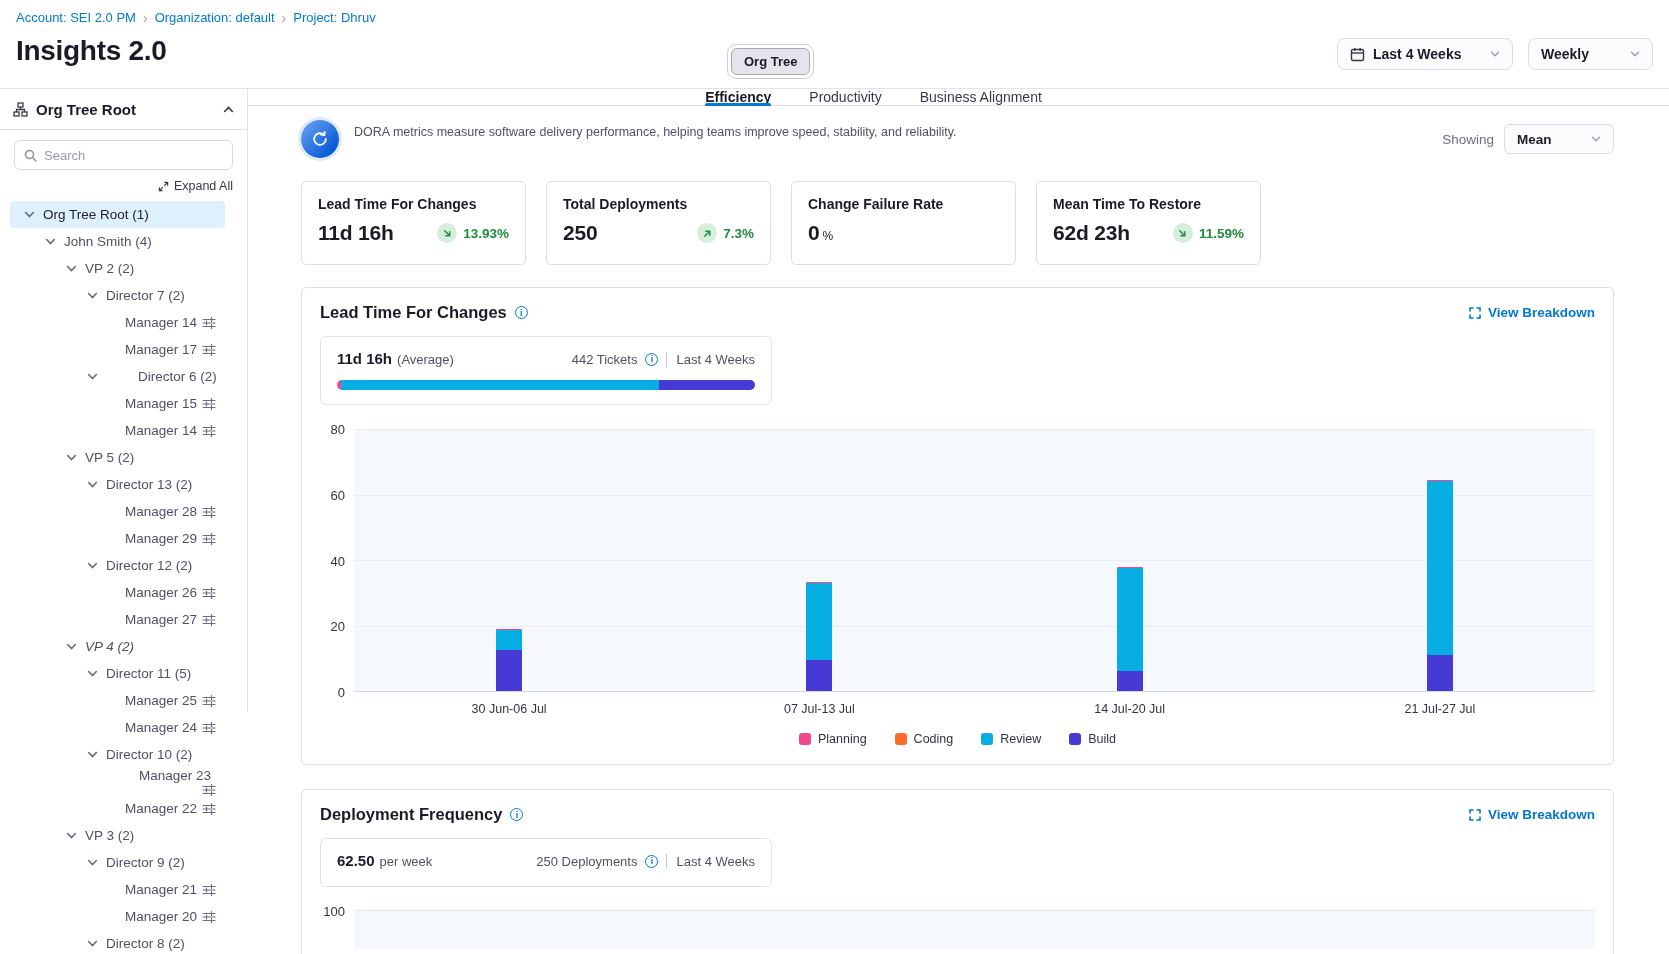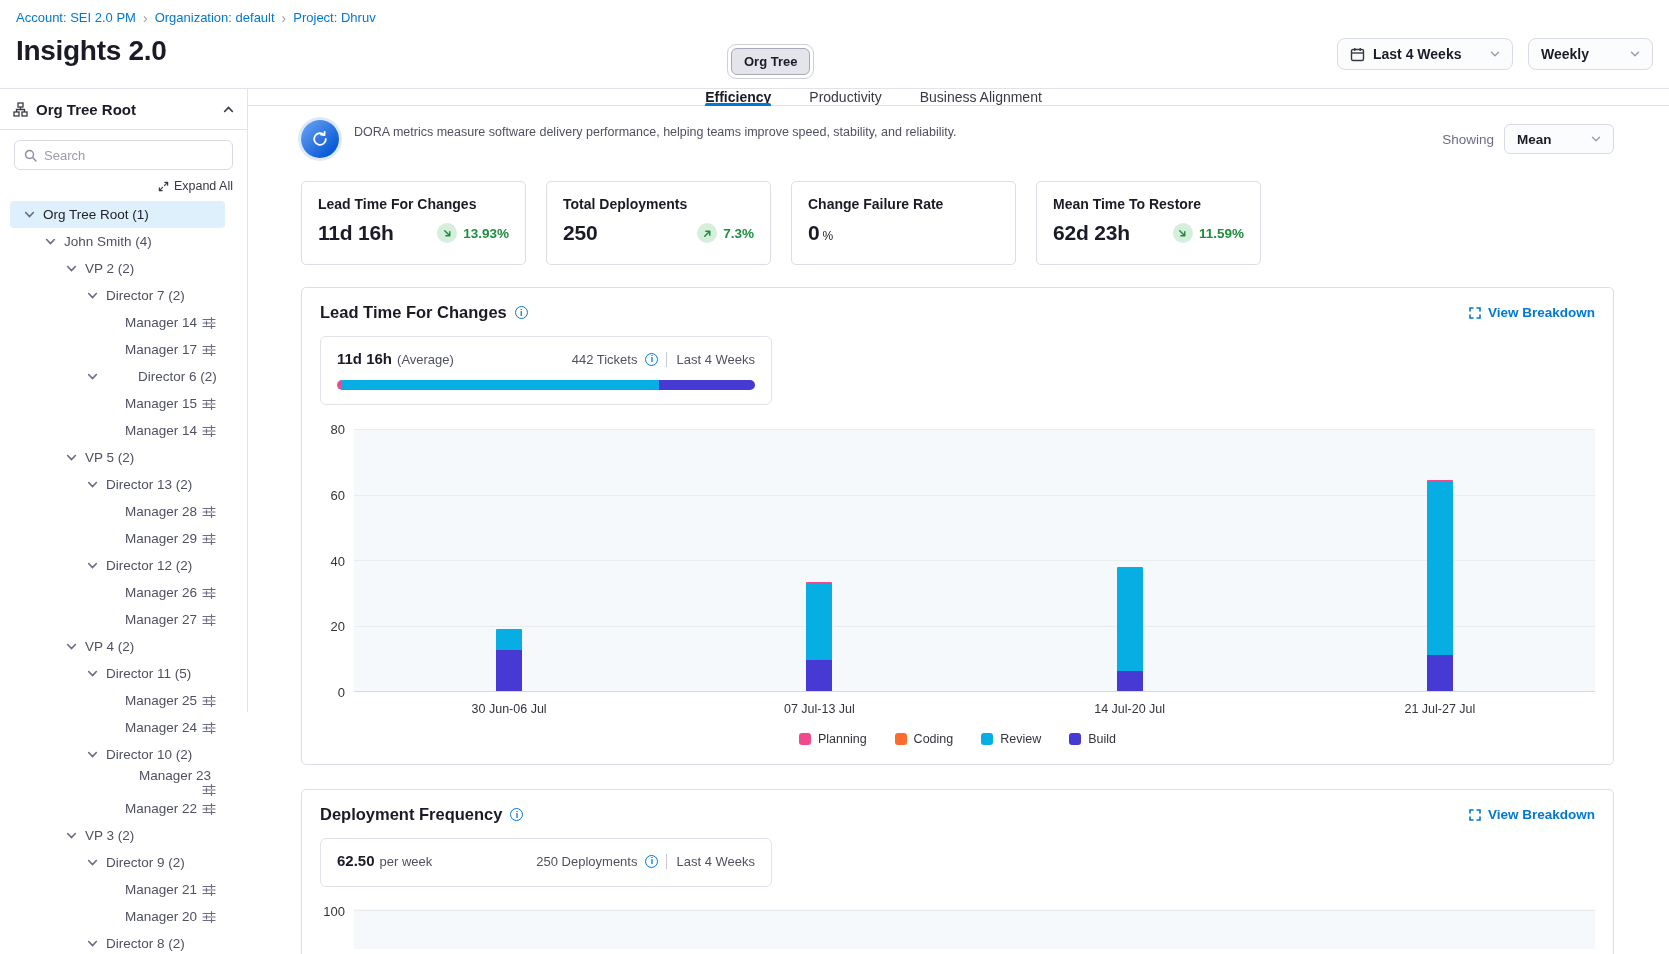--- a/index.html
+++ b/index.html
@@ -322,21 +322,21 @@
             </span>
           </div>
           <div class="tree-row" style="padding-left: 115px;">
             <span class="t-label">Manager 27</span>
             <span class="t-filter svgi">
               <svg width="14" height="14" viewBox="0 0 14 14">
                 <path d="M1 3.5h12M9.5 1.5v4M1 7h12M4.5 5v4M1 10.5h12M9.5 8.5v4" fill="none" stroke="#6B6D85" stroke-width="1.2" stroke-linecap="round"></path>
               </svg>
             </span>
           </div>
-          <div class="tree-row" style="padding-left: 56px;">
+          <div class="tree-row" style="padding-left: 56px; font-style: italic;">
             <span class="t-chev svgi">
               <svg width="11" height="11" viewBox="0 0 10 10">
                 <path d="M1.5 3.2 5 6.8 8.5 3.2" fill="none" stroke="#6B6D85" stroke-width="1.5" stroke-linecap="round"></path>
               </svg>
             </span>
             <span class="t-label">VP 4 (2)</span>
           </div>
           <div class="tree-row" style="padding-left: 77px;">
             <span class="t-chev svgi">
               <svg width="11" height="11" viewBox="0 0 10 10">

